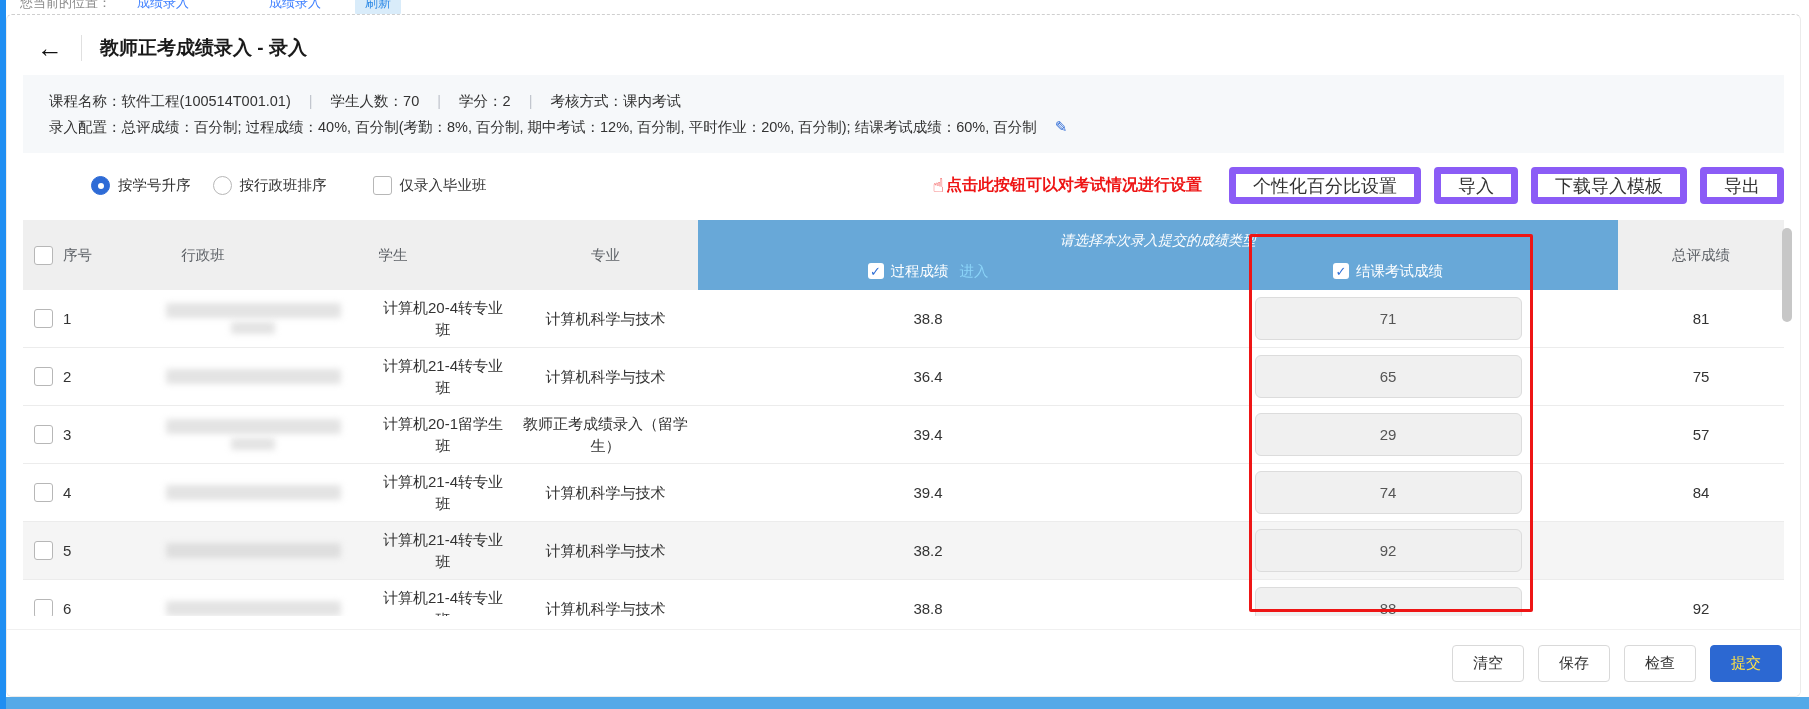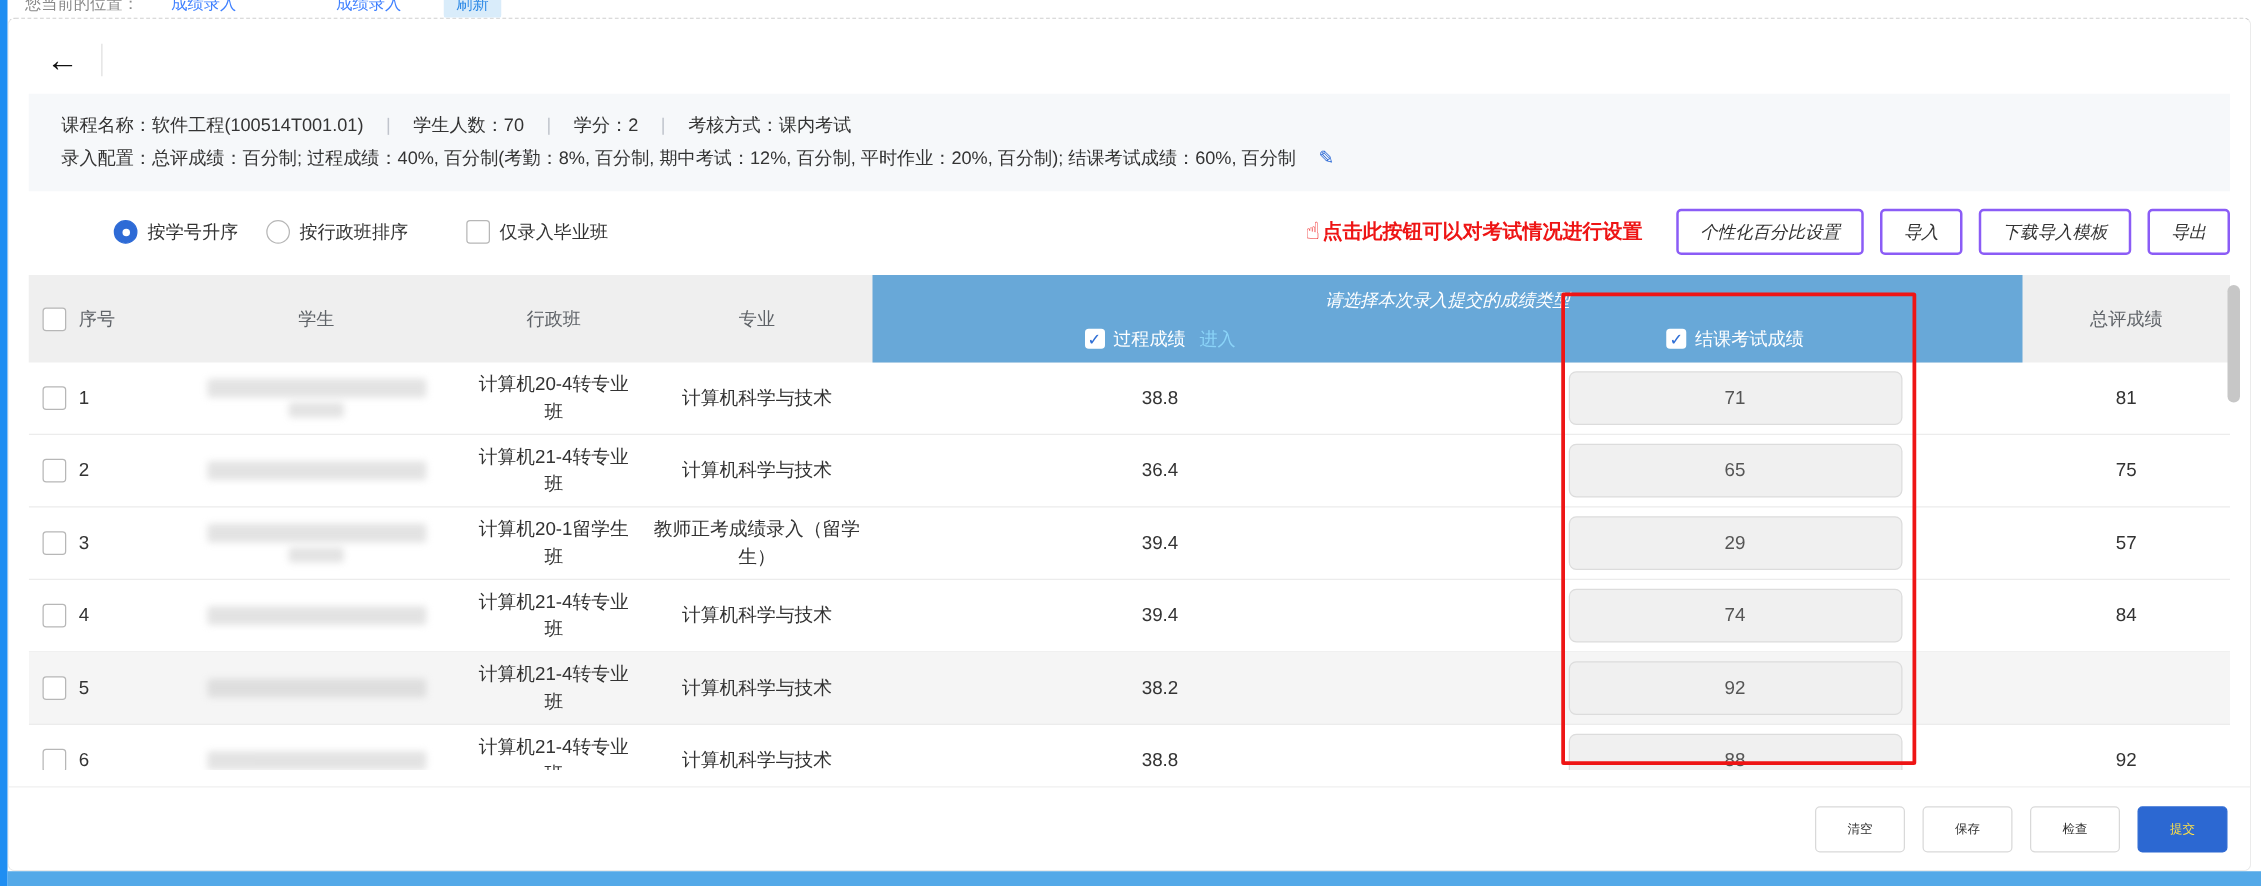--- a/index.html
+++ b/index.html
@@ -29,22 +29,22 @@
   .edit-icon{color:#2e6bd6;margin-left:14px;font-size:15px;cursor:pointer;}
 
   .controls{display:flex;align-items:center;padding:14px 16px 10px 40px;margin-left:44px;}
   .radio{width:17px;height:17px;border-radius:50%;border:1px solid #b7b7b7;background:#fff;display:inline-flex;align-items:center;justify-content:center;flex:none;}
   .radio.sel{background:#2e6bd6;border-color:#2e6bd6;}
   .radio.sel .dot{width:6px;height:6px;border-radius:50%;background:#fff;}
   .ctl-label{font-size:14.5px;margin:0 22px 0 8px;}
   .cbx{width:17px;height:17px;border-radius:3px;border:1px solid #b7b7b7;background:#fff;display:inline-flex;align-items:center;justify-content:center;flex:none;}
   .hint{margin-left:auto;margin-right:14px;color:#ee1515;font-size:16px;font-weight:600;display:flex;align-items:center;white-space:nowrap;}
   .hint .hand{font-size:19px;margin-right:2px;}
-  .btn{height:37px;padding:0 17px;margin-left:13px;background:#fff;border:2px solid #8b5cf6;border-radius:4px;
-       font-size:14px;color:#333;display:inline-flex;align-items:center;justify-content:center;cursor:pointer;white-space:nowrap;font-style:italic;}
+  .btn{height:37px;padding:0 17px;margin-left:13px;background:#fff;border:7px solid #8b5cf6;border-radius:4px;
+       font-size:18px;color:#333;display:inline-flex;align-items:center;justify-content:center;cursor:pointer;white-space:nowrap;}
 
   
   .table-area{position:relative;margin:6px 16px 0;}
   .thead{display:flex;height:70px;background:#efefef;color:#5f6368;font-size:14.5px;}
   .th{display:flex;align-items:center;justify-content:center;}
   .c-check{width:40px;}
   .c-index{width:70px;justify-content:flex-start;}
   .c-student{width:240px;}
   .c-class{width:140px;}
   .c-major{width:185px;}
@@ -68,21 +68,21 @@
   .redact.small{width:44px;height:12px;}
   .score-input{width:265px;height:41px;background:#f0f0f0;border:1px solid #dcdcdc;border-radius:6px;
                display:flex;align-items:center;justify-content:center;color:#555;font-size:15px;margin:0 auto;}
 
   .red-rect{position:absolute;left:1226px;top:14px;width:278px;bottom:4px;border:3px solid #ee1515;border-radius:2px;pointer-events:none;z-index:20;}
   .scroll-thumb{position:absolute;right:-8px;top:8px;width:10px;height:94px;background:#c7c7c7;border-radius:5px;}
 
   .card-footer{position:absolute;left:0;right:0;bottom:0;height:66px;background:#fff;border-top:1px solid #f0f0f0;
                display:flex;align-items:center;justify-content:flex-end;padding-right:18px;}
   .fbtn{height:37px;min-width:72px;padding:0 12px;margin-left:14px;background:#fff;border:1px solid #d9d9d9;border-radius:4px;
-        font-size:10px;color:#333;display:inline-flex;align-items:center;justify-content:center;cursor:pointer;}
+        font-size:15px;color:#333;display:inline-flex;align-items:center;justify-content:center;cursor:pointer;}
   .fbtn.primary{background:#2c68d2;border-color:#2c68d2;color:#fde047;}
 
   .bottom-strip{position:absolute;left:6px;right:0;bottom:0;height:12px;background:#54a9e8;}
 </style>
 </head>
 <body>
 
 <div class="leftbar"></div>
 
 <div class="breadcrumb">
@@ -92,20 +92,21 @@
     <span class="bc-link second">成绩录入</span>
     <span class="bc-chip">刷新</span>
   </div>
 </div>
 
 <div class="card">
 
   <div class="card-head">
     <span class="back-arrow">←</span>
     <span class="head-divider"></span>
+    <span class="page-title">教师正考成绩录入 - 录入</span>
   </div>
 
   <div class="info-bar">
     <div>
       <span>课程名称：</span><span>软件工程(100514T001.01)</span>
       <span class="info-sep">|</span>
       <span>学生人数：</span><span>70</span>
       <span class="info-sep">|</span>
       <span>学分：</span><span>2</span>
       <span class="info-sep">|</span>
@@ -135,22 +136,22 @@
     <button class="btn">下载导入模板</button>
     <button class="btn">导出</button>
   </div>
 
   <div class="table-area">
     <div class="thead">
       <div class="th c-check">
           <span class="cbx"></span>
         </div>
       <div class="th c-index">序号</div>
+      <div class="th c-class">行政班</div>
       <div class="th c-student">学生</div>
-      <div class="th c-class">行政班</div>
       <div class="th c-major">专业</div>
       <div class="th-blue">
         <div class="banner">请选择本次录入提交的成绩类型</div>
         <div class="blue-row">
           <div class="blue-cell">
             <span class="cbx-hdr">
                 <span class="tick">✓</span>
               </span>
             <span>过程成绩</span>
             <span class="enter-link">进入</span>

